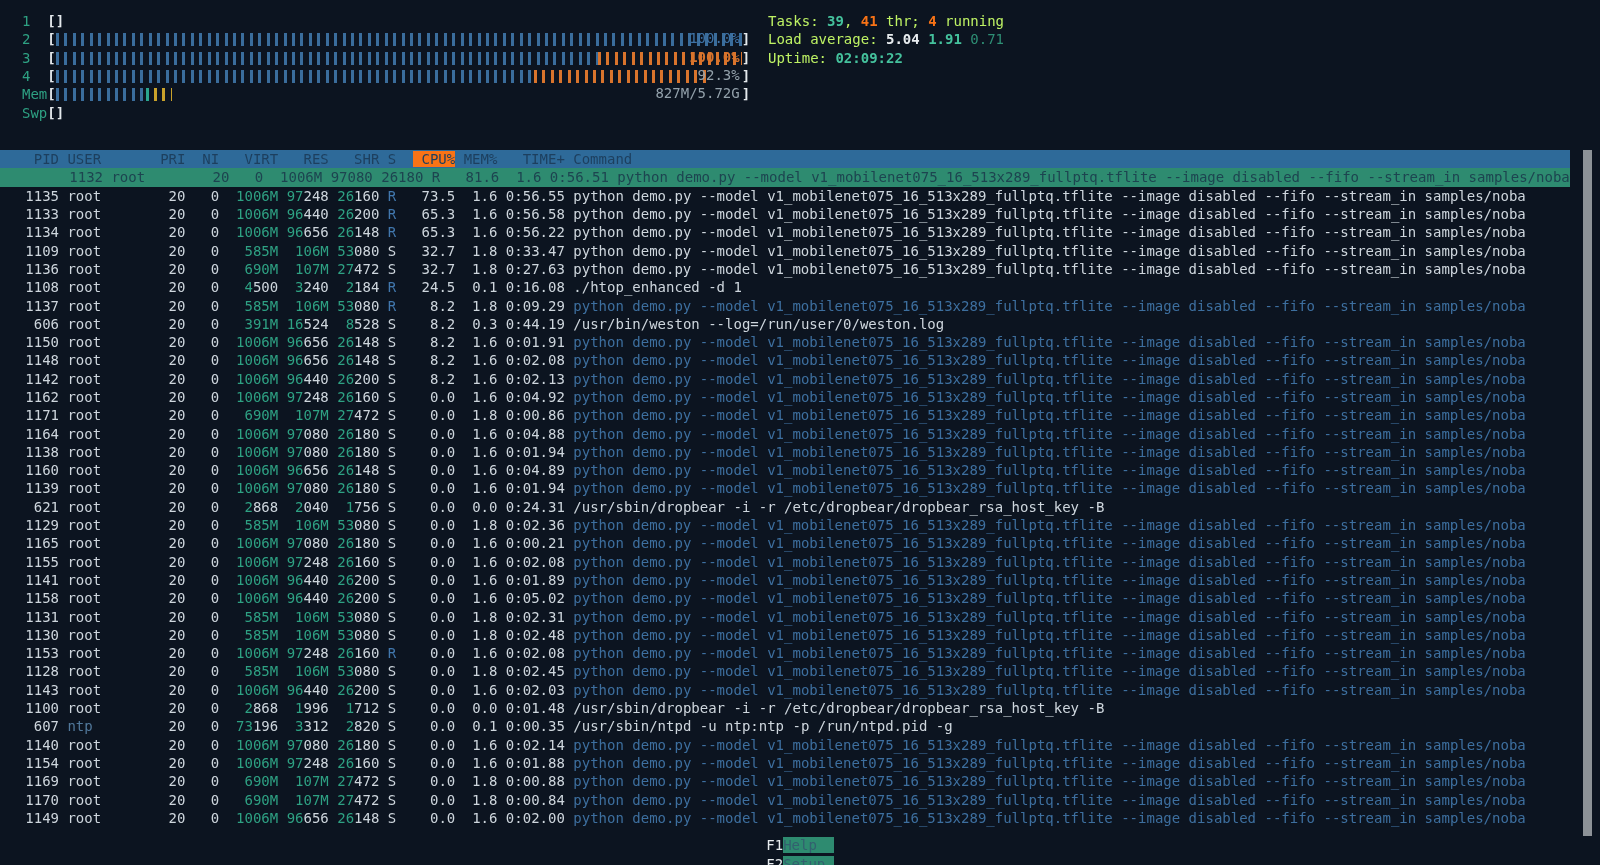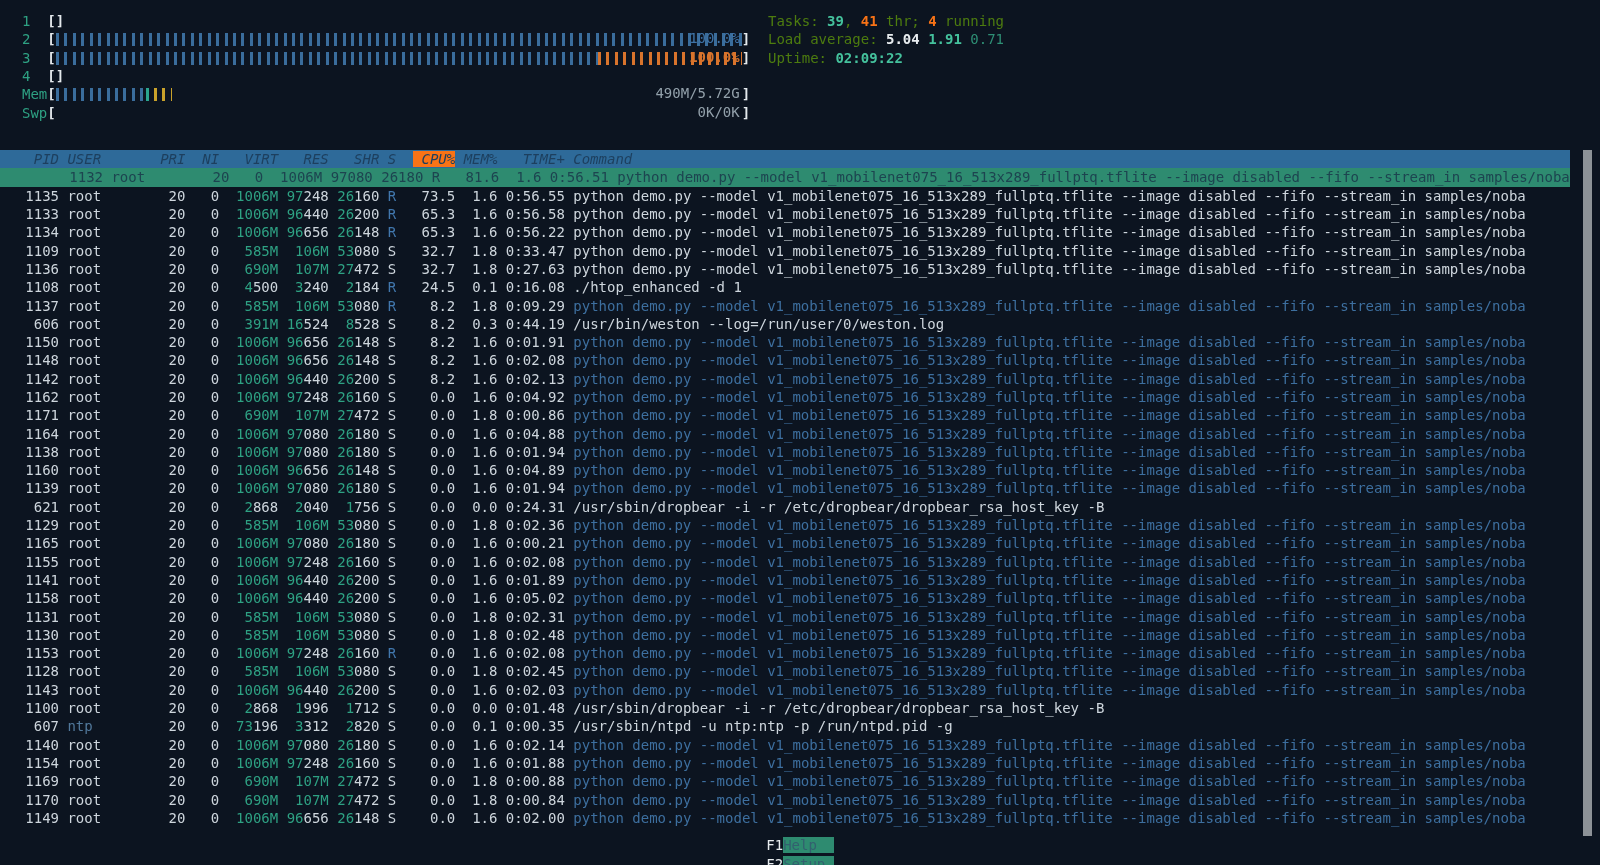--- a/index.html
+++ b/index.html
@@ -18,30 +18,30 @@
   .seg-orange{background:repeating-linear-gradient(90deg,#d9742c 0 3px,transparent 3px 8.43px);}
   .seg-teal  {background:repeating-linear-gradient(90deg,#2ba58e 0 3px,transparent 3px 8.43px);}
   .seg-yellow{background:repeating-linear-gradient(90deg,#c9a22b 0 3px,transparent 3px 8.43px);}
   .bar-text{position:absolute;right:2px;top:-1px;}
   .t-gray{color:#93a1ab;}
   .t-blue{color:#3f74a8;}
   .t-orangeb{color:#d9742c;font-weight:bold;}
 
   
   .summary{position:absolute;left:768px;top:12px;}
-  .t-teal{color:#4d7c0f;}
+  .t-teal{color:#bef264;}
   .t-tealb{color:#45c29d;font-weight:bold;}
   .t-blueb{color:#f97316;font-weight:bold;}
   .t-whiteb{color:#e8ecef;font-weight:bold;}
   .t-teald{color:#2e8f75;}
   .sp{margin-right:8.43px;}
 
   
   .table{position:absolute;left:0;top:150px;width:1570px;overflow:hidden;}
-  .thead{background:#2e6a99;color:#1d3f5e;font-style:italic;}
+  .thead{background:#2e6a99;color:#1d3f5e;}
   .thead .sort{background:#f97316;}
   .row{color:#ced6dd;}
   .c-white{color:#ced6dd;}
   .c-teal{color:#2ea183;}
   .c-blue{color:#3d6f9f;}
   .c-ntp{color:#51789b;}
   .c-R{color:#4177ad;}
   .row.selected{background:#2e8b70;padding-left:44px;}
   .row.selected span{color:#1d4450 !important;}
 
@@ -56,23 +56,23 @@
 </style>
 </head>
 <body>
 
 <div class="screen">
 
   <div class="meters" id="meters">
       <div class="line"><span class="mlabel">1  </span><span class="bracket">[</span><span class="bracket">]</span></div>
       <div class="line"><span class="mlabel">2  </span><span class="bracket">[</span><div class="bar-area"><div class="seg seg-blue" style="width: 100%;"></div><span class="bar-text t-blue">100.0%</span></div><span class="bracket">]</span></div>
       <div class="line"><span class="mlabel">3  </span><span class="bracket">[</span><div class="bar-area"><div class="seg seg-blue" style="width: 79%;"></div><div class="seg seg-orange" style="width: 21%;"></div><span class="bar-text t-orangeb">100.0%</span></div><span class="bracket">]</span></div>
-      <div class="line"><span class="mlabel">4  </span><span class="bracket">[</span><span class="bracket">]</span></div>
-      <div class="line"><span class="mlabel">Mem</span><span class="bracket">[</span><div class="bar-area"><div class="seg seg-blue" style="width: 13.1%;"></div><div class="seg seg-teal" style="width: 1.2%;"></div><div class="seg seg-yellow" style="width: 2.6%;"></div><span class="bar-text t-gray">490M/5.72G</span></div><span class="bracket">]</span></div>
-      <div class="line"><span class="mlabel">Swp</span><span class="bracket">[</span><div class="bar-area"><span class="bar-text t-gray">0K/0K</span></div><span class="bracket">]</span></div>
+      <div class="line"><span class="mlabel">4  </span><span class="bracket">[</span><div class="bar-area"><div class="seg seg-blue" style="width: 69.7%;"></div><div class="seg seg-orange" style="width: 25.5%;"></div><span class="bar-text t-gray">92.3%</span></div><span class="bracket">]</span></div>
+      <div class="line"><span class="mlabel">Mem</span><span class="bracket">[</span><div class="bar-area"><div class="seg seg-blue" style="width: 13.1%;"></div><div class="seg seg-teal" style="width: 1.2%;"></div><div class="seg seg-yellow" style="width: 2.6%;"></div><span class="bar-text t-gray">827M/5.72G</span></div><span class="bracket">]</span></div>
+      <div class="line"><span class="mlabel">Swp</span><span class="bracket">[</span><span class="bracket">]</span></div>
     </div>
 
   <div class="summary">
     <div class="line">
       <span class="t-teal">Tasks: </span><span class="t-tealb">39</span><span class="t-teal">, </span><span class="t-blueb">41</span><span class="t-teal"> thr; </span><span class="t-blueb">4</span><span class="t-teal"> running</span>
     </div>
     <div class="line">
       <span class="t-teal">Load average: </span><span class="t-whiteb sp">5.04</span><span class="t-tealb sp">1.91</span><span class="t-teald">0.71</span>
     </div>
     <div class="line">

